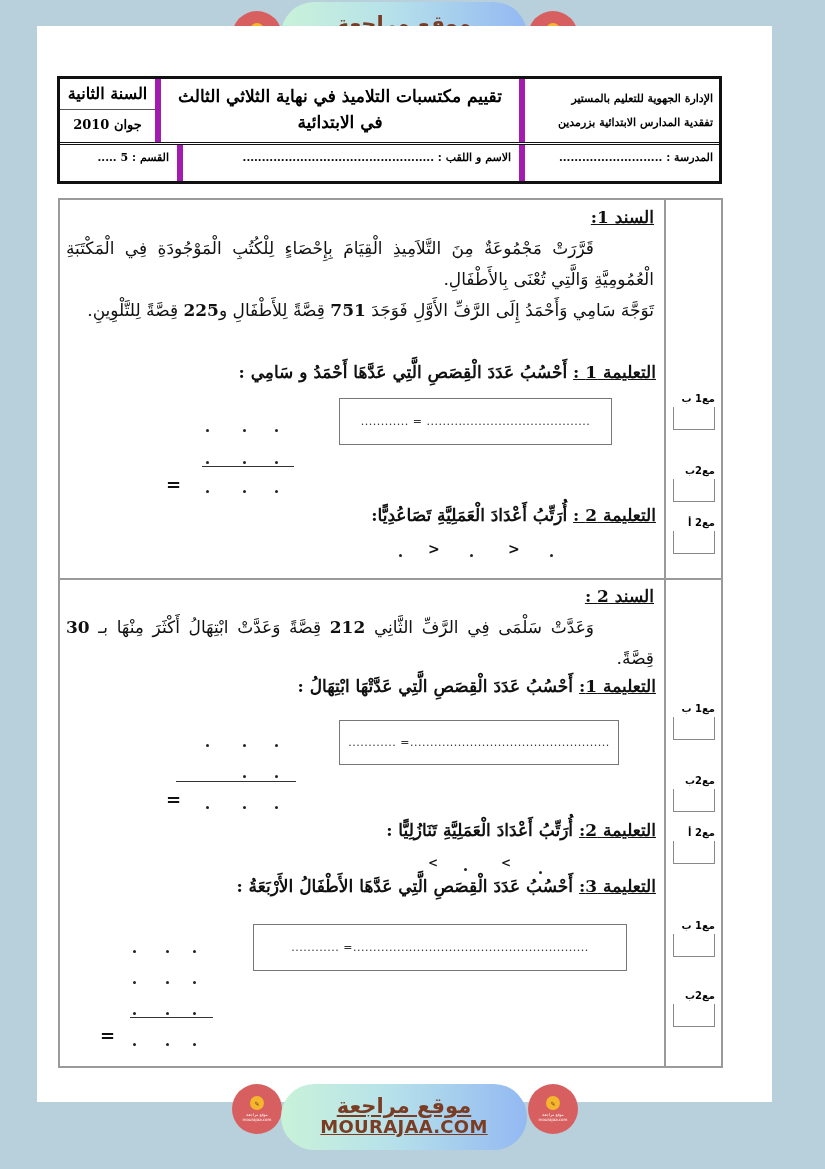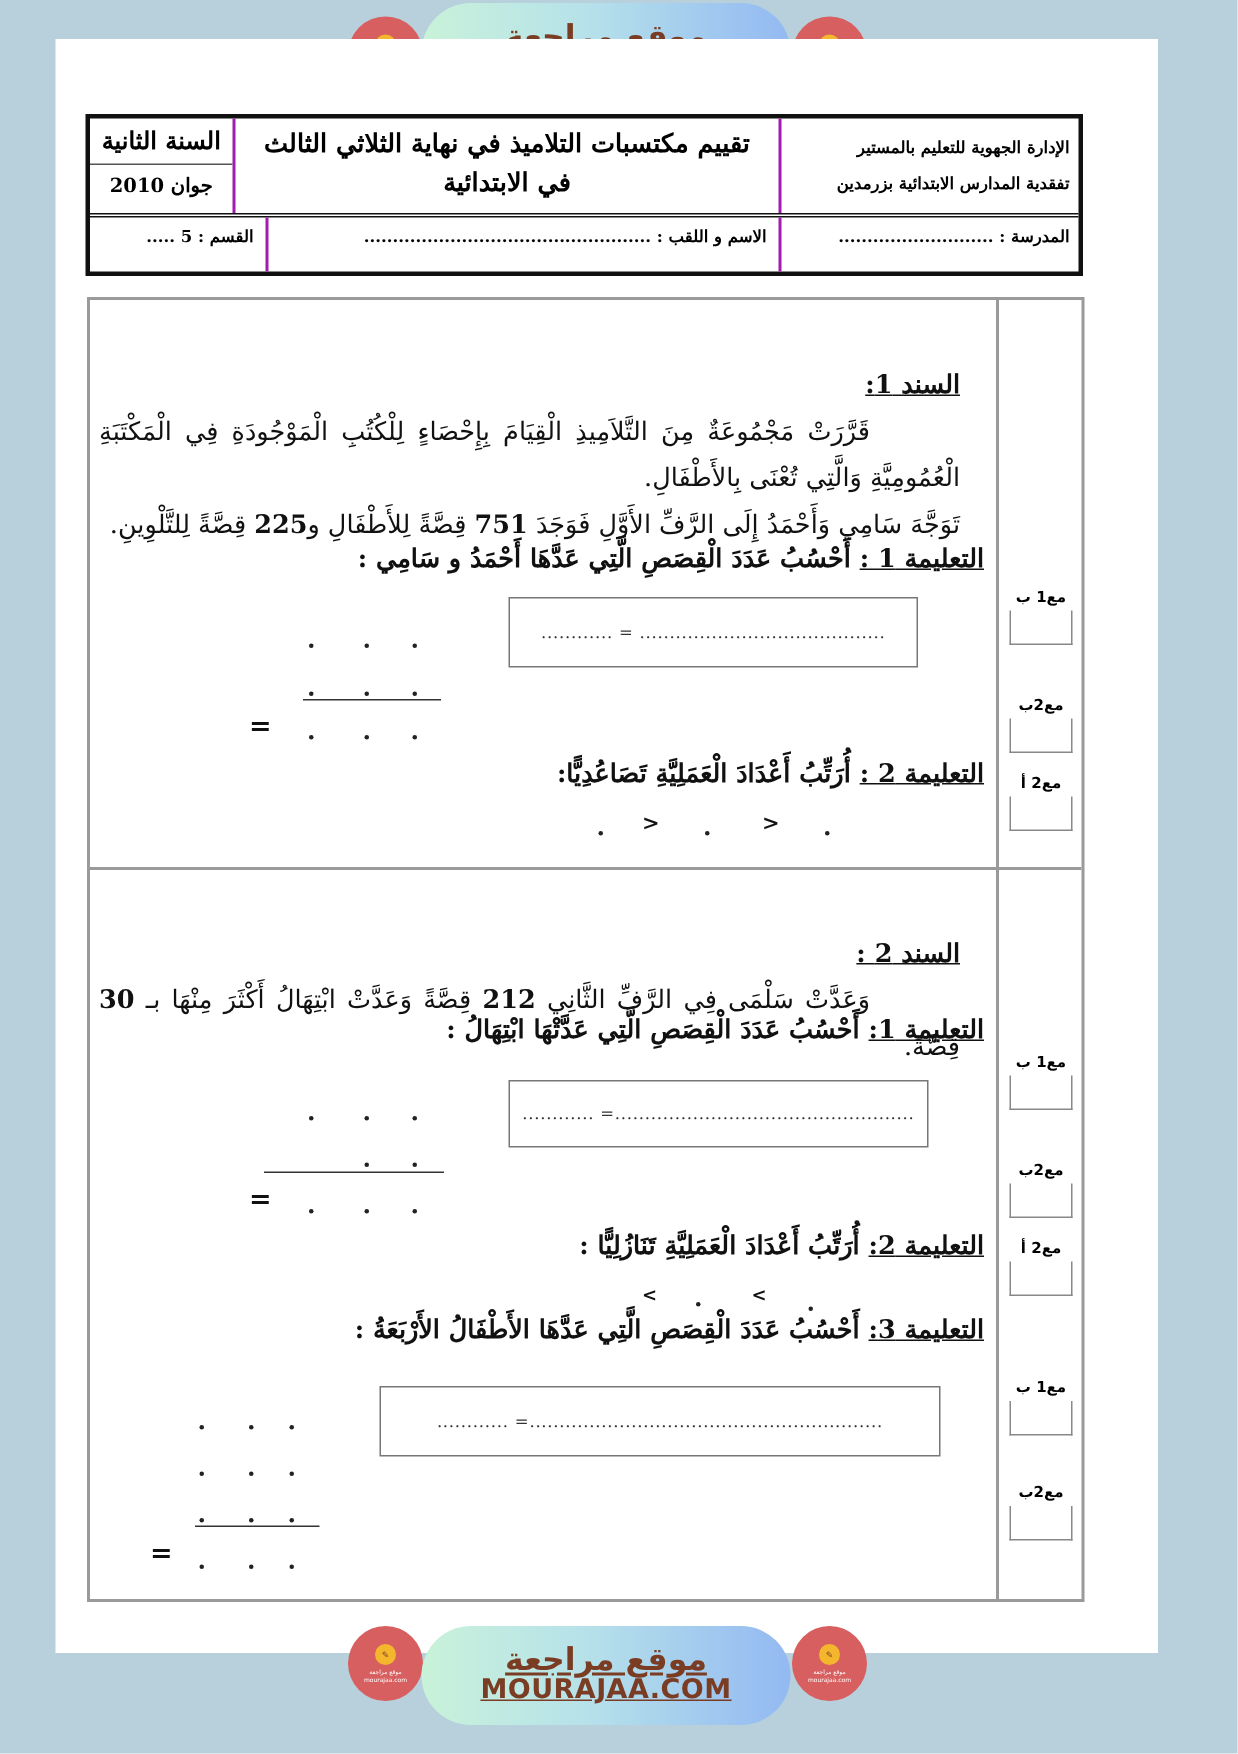--- a/index.html
+++ b/index.html
@@ -34,53 +34,53 @@
   .badge .tiny { font-size:4px; color:#fff; line-height:5px; margin-top:2px; text-align:center; }
 
   
   .hdr {
     position:absolute; left:57px; top:76px; width:665px; height:108px;
     border:3px solid #111; box-sizing:border-box; background:#fff;
     font-family:"DejaVu Serif", serif; direction:rtl;
   }
   .hdr .row1 { position:absolute; left:0; right:0; top:0; height:63px; border-bottom:3px double #111; display:flex; }
   .hdr .row2 { position:absolute; left:0; right:0; top:66px; bottom:0; display:flex; }
-  .cell { box-sizing:border-box; border-left:2px solid #a21caf; position:relative; }
+  .cell { box-sizing:border-box; border-left:6px solid #a21caf; position:relative; }
   .cell:last-child { border-left:none; }
   .hdr .c-admin { width:200px; font-size:11px; padding:8px 6px; line-height:24px; font-weight:bold; }
   .hdr .c-title { flex:1; text-align:center; font-size:17px; font-weight:bold; line-height:26px; padding-top:4px; }
   .hdr .c-year { width:95px; }
   .hdr .c-year .y1 { height:30px; border-bottom:1px solid #555; font-size:16px; font-weight:bold; text-align:center; line-height:30px; }
   .hdr .c-year .y2 { font-size:13px; font-weight:bold; text-align:center; line-height:30px; }
   .hdr .c-school { width:200px; font-size:11px; font-weight:bold; padding:6px 6px; }
   .hdr .c-name { flex:1; font-size:11px; font-weight:bold; padding:6px 8px; }
   .hdr .c-class { width:117px; font-size:11px; font-weight:bold; padding:6px 8px; }
 
   
   .ex {
     position:absolute; left:58px; top:198px; width:665px; height:870px;
     border:2px solid #9a9a9a; box-sizing:border-box;
   }
   .ex .scorecol { position:absolute; right:0; top:0; bottom:0; width:55px; border-left:2px solid #9a9a9a; }
   .ex .divider { position:absolute; left:0; right:0; top:378px; border-top:2px solid #9a9a9a; }
   .main { position:absolute; left:0; top:0; right:57px; bottom:0; direction:rtl; font-family:"DejaVu Serif", serif; color:#111; }
-  .para { position:absolute; right:24px; left:6px; font-size:17px; line-height:31px; text-align:justify;margin-top:40px; }
+  .para { position:absolute; right:10px; left:6px; font-size:17px; line-height:31px; text-align:justify; }
   .label { font-weight:bold; text-decoration:underline; font-size:17px; }
   .num { font-weight:bold; }
   .instr { position:absolute; right:8px; font-size:17px; font-weight:bold; white-space:nowrap; }
   .instr .u { text-decoration:underline; }
 
   .ansbox { position:absolute; border:1.5px solid #777; background:#fff; box-sizing:border-box;
     display:flex; align-items:center; justify-content:center; font-size:11px; color:#333; letter-spacing:0.5px; direction:ltr; }
   .dot { position:absolute; width:3px; height:3px; background:#222; border-radius:50%; }
   .opline { position:absolute; height:0; border-top:1.5px solid #333; }
   .eq { position:absolute; font-size:18px; font-weight:bold; }
   .cmp { position:absolute; font-size:14px; font-weight:bold; }
 
-  .score { position:absolute; right:6px; width:42px; text-align:center; direction:rtl; font-size:10px; font-weight:bold; font-family:"DejaVu Sans", sans-serif; }
+  .score { position:absolute; right:6px; width:42px; text-align:right; direction:rtl; font-size:10px; font-weight:bold; font-family:"DejaVu Sans", sans-serif; }
   .score .sbox { width:40px; height:22px; border:1px solid #888; border-top:none; margin:3px auto 0; }
 </style>
 </head>
 <body>
 
 <div class="badge" style="left:232px;top:11px;">
   <div class="logo">✎</div>
   <div class="tiny">موقع مراجعة mourajaa.com</div>
 </div>
 <div class="banner" style="top:2px;">

